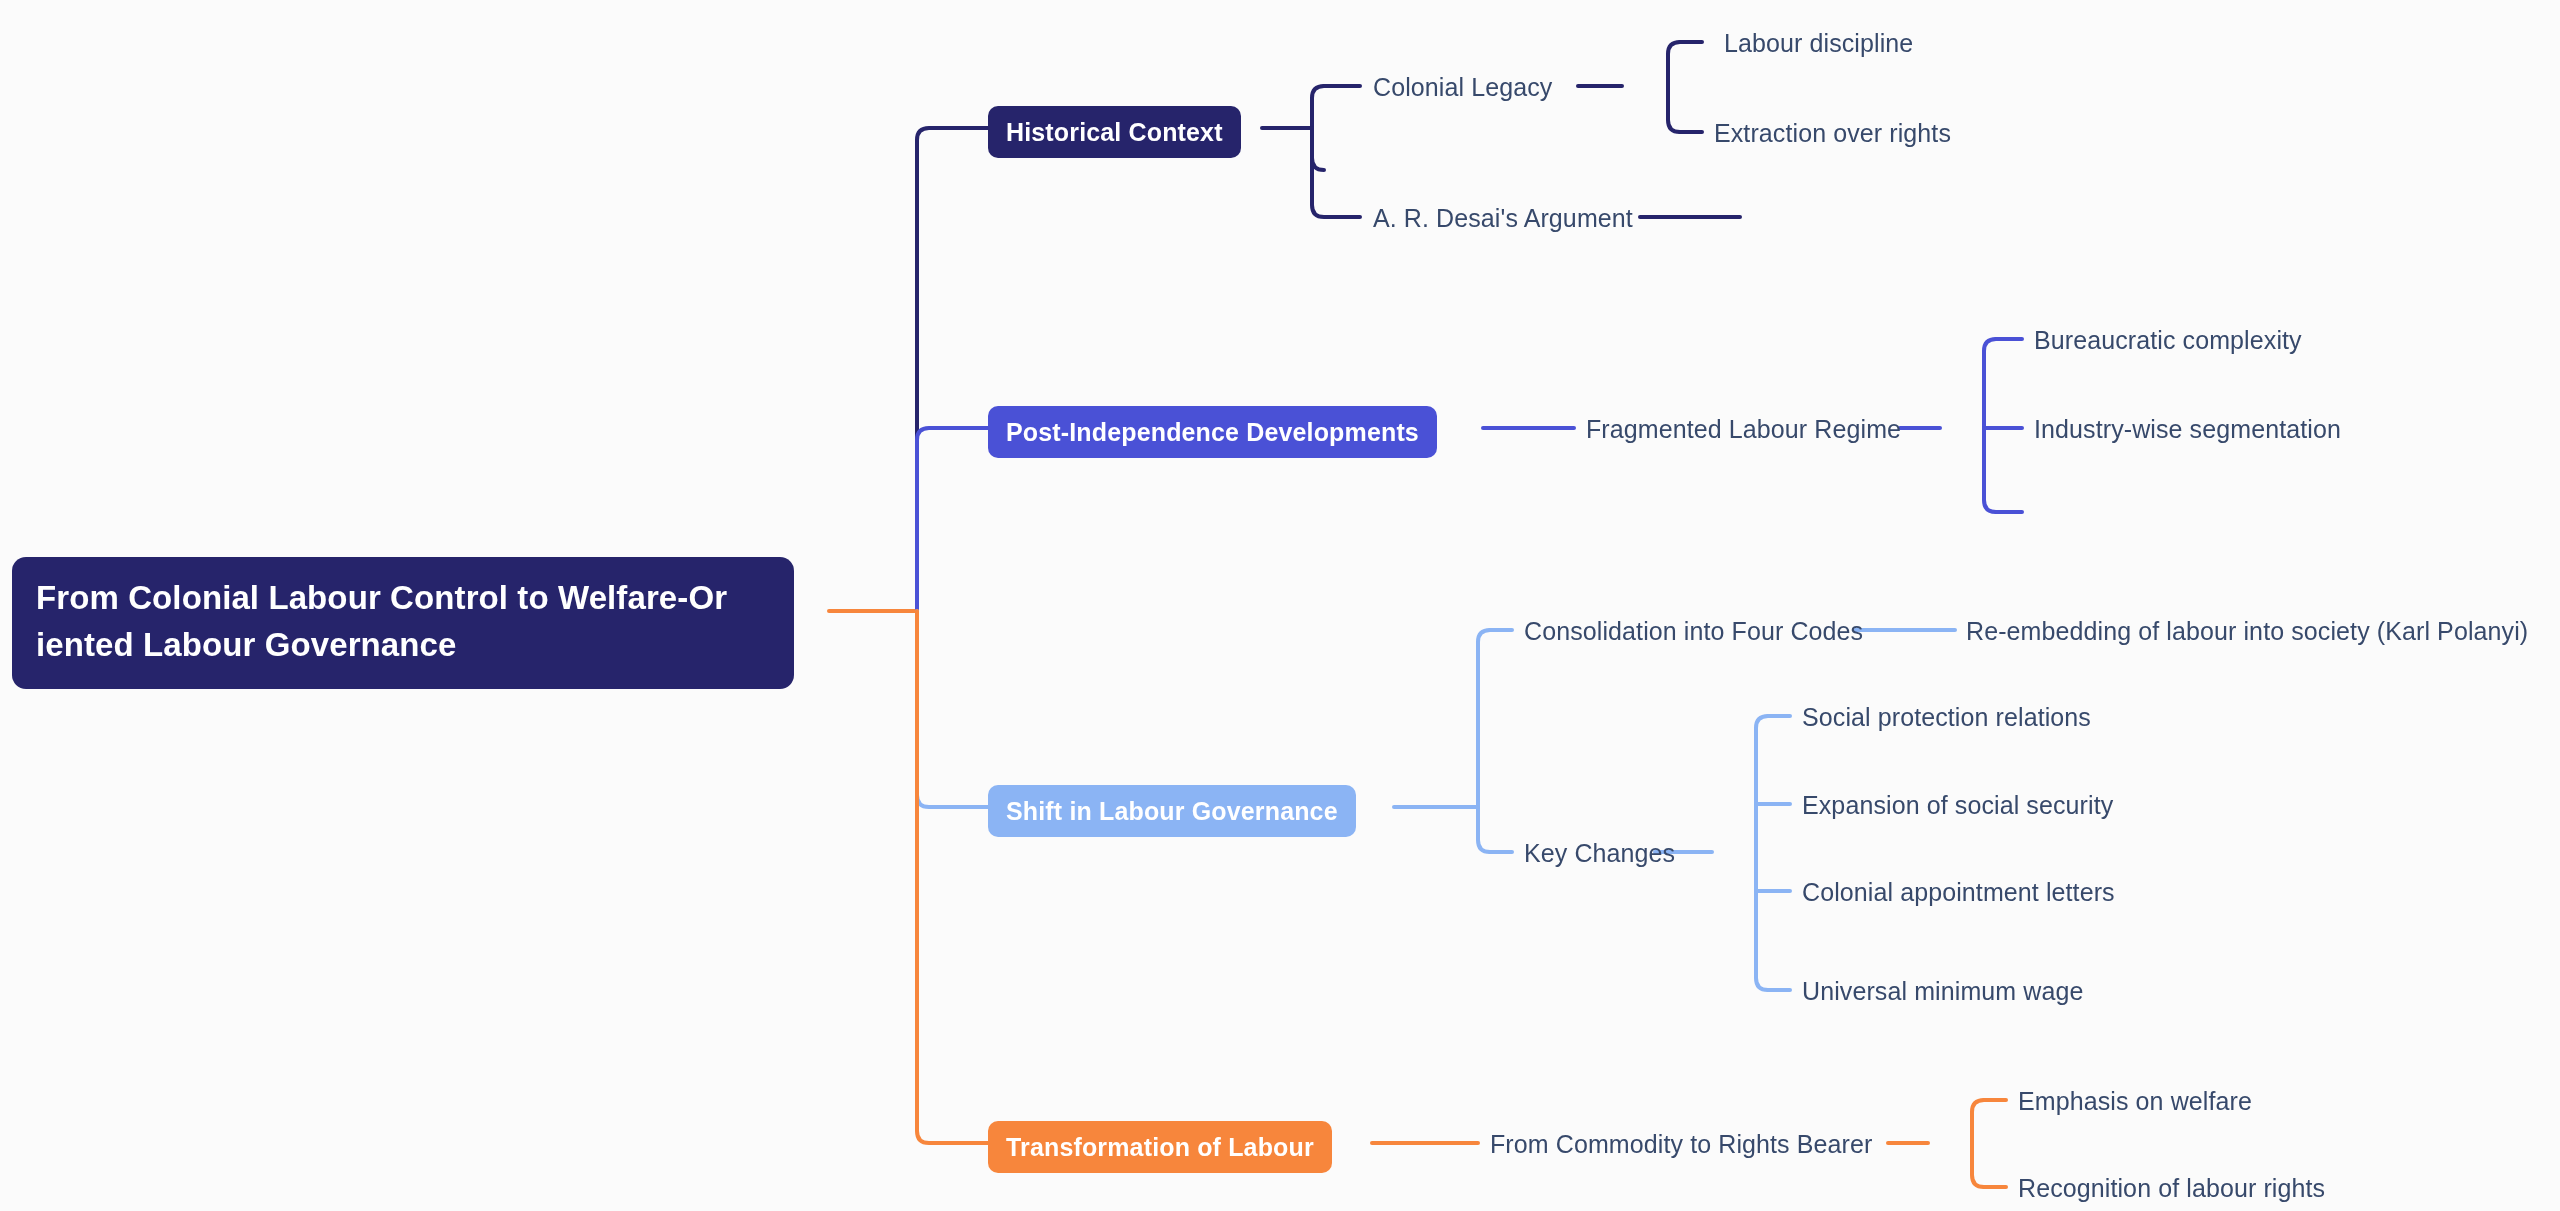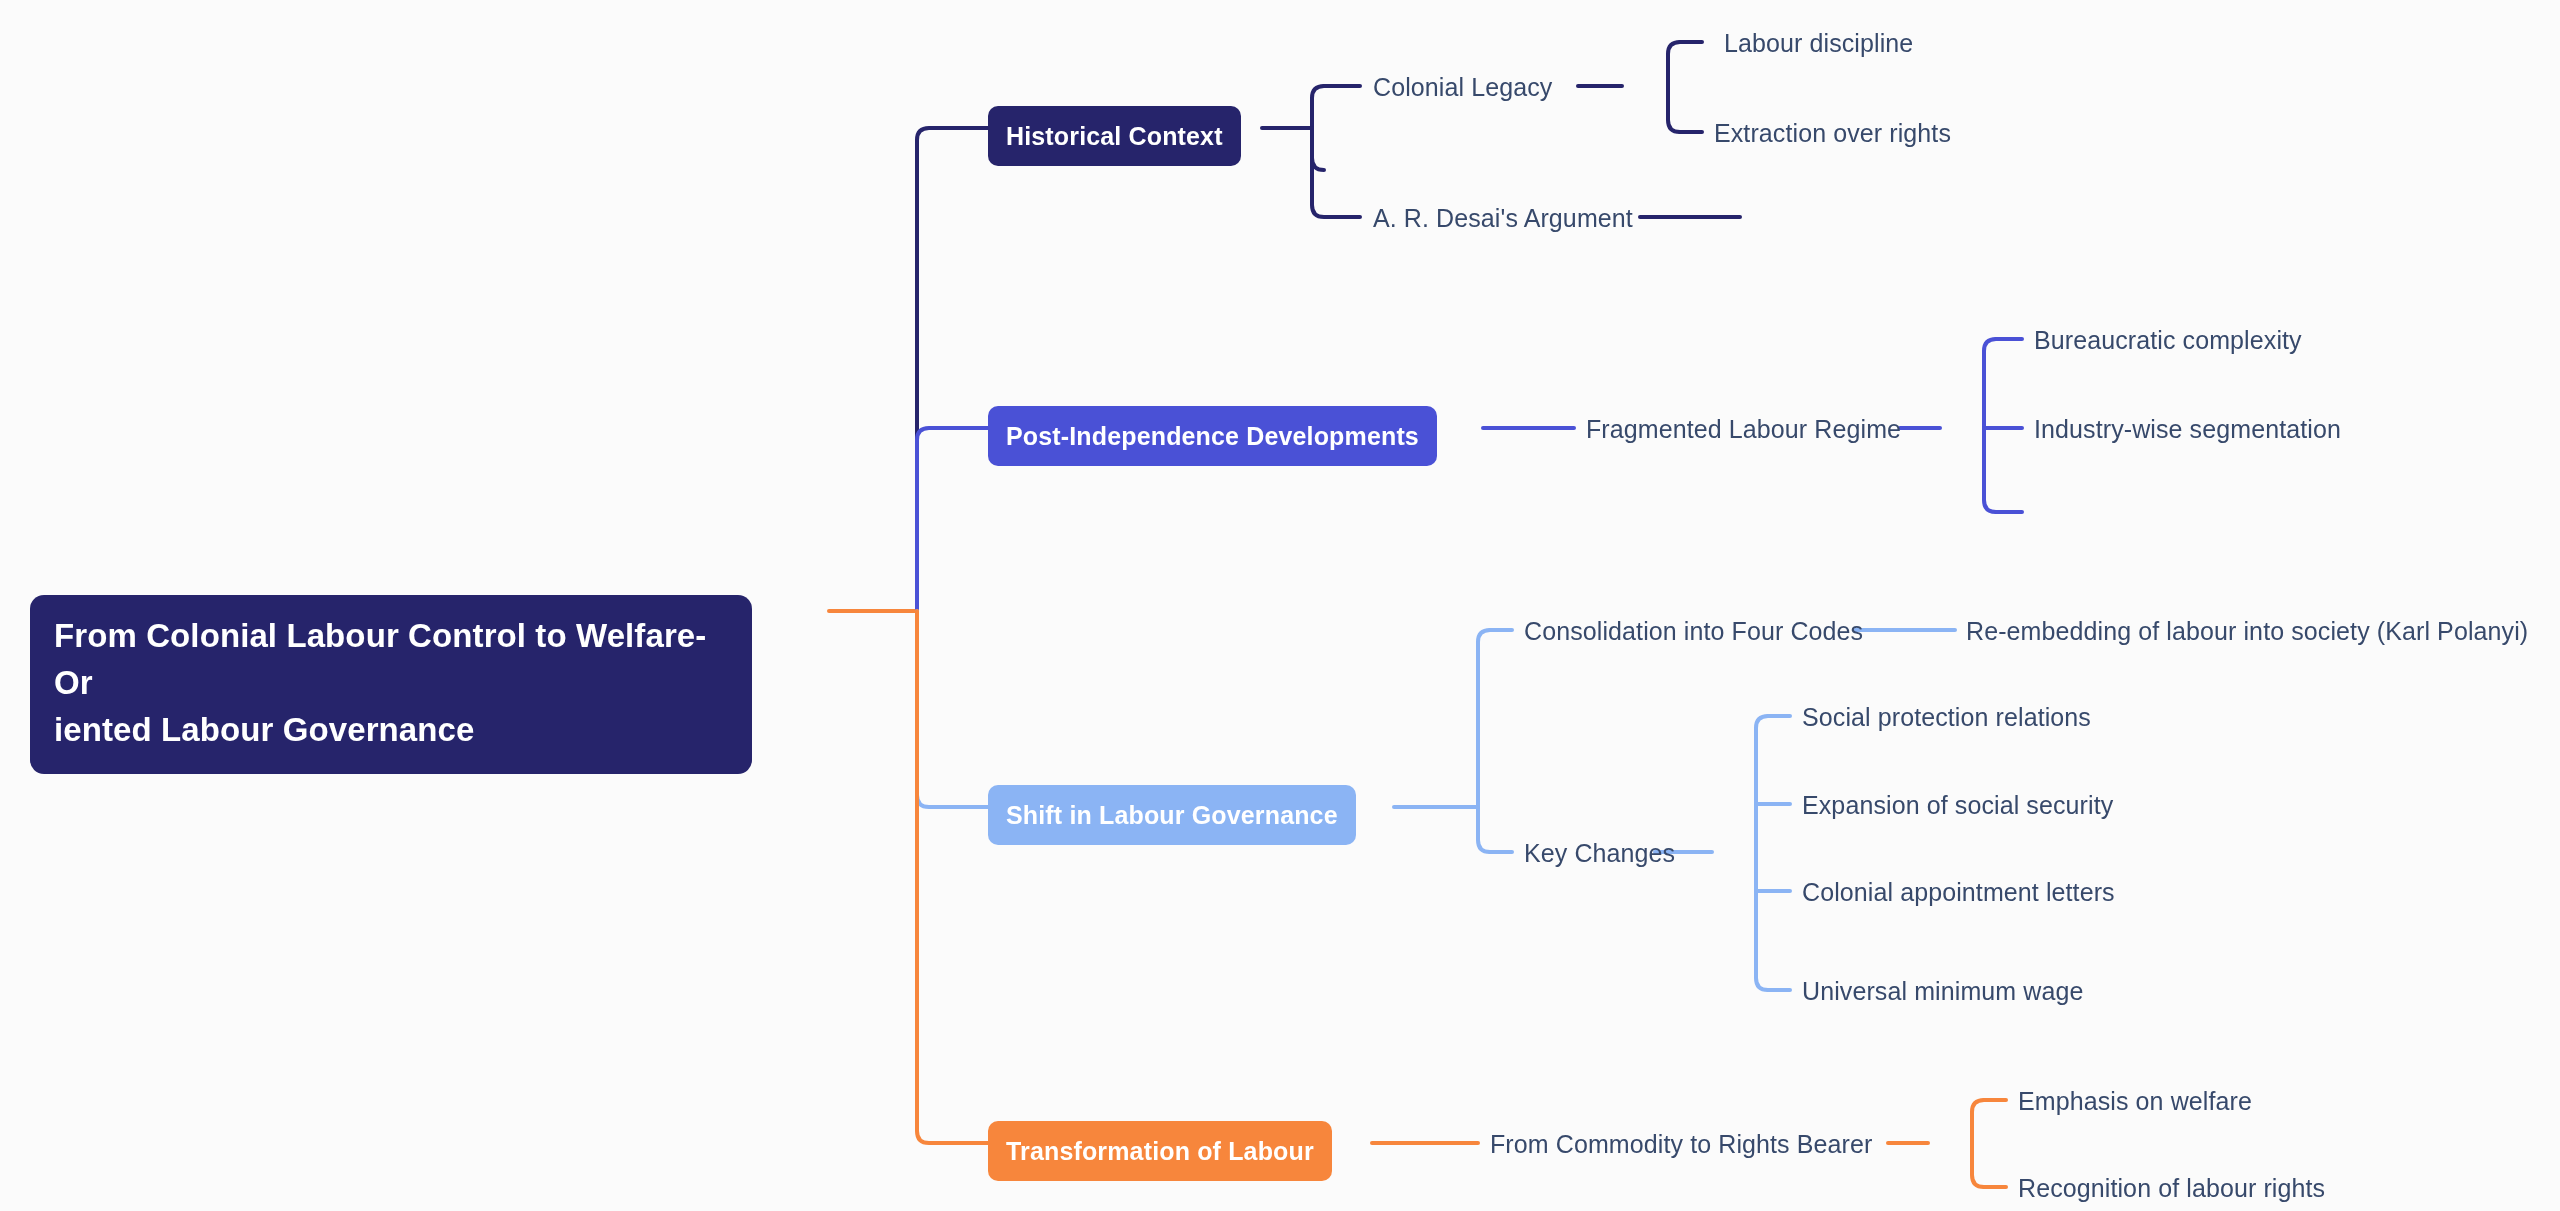--- a/index.html
+++ b/index.html
@@ -44,21 +44,21 @@
     font-size: 33px;
     font-weight: 700;
     line-height: 1.42;
     letter-spacing: .1px;
   }
   
   .node-branch {
     color: #ffffff;
     border-radius: 10px;
     padding: 0 18px;
-    height: 60px;
+    height: 52px;
     font-size: 25px;
     font-weight: 700;
     letter-spacing: .15px;
     justify-content: flex-start;
   }
   .branch-navy   { background: #26246b; }
   .branch-royal  { background: #4a51d6; }
   .branch-sky    { background: #8bb4f4; }
   .branch-orange { background: #f7863c; }
 
@@ -131,21 +131,21 @@
       <path stroke="#f7863c" stroke-width="4" d="M 917 611 L 917 1131 Q 917 1143 929 1143 L 988 1143"></path>
       <path stroke="#f7863c" stroke-width="4" d="M 1372 1143 L 1478 1143"></path>
 
       <path stroke="#f7863c" stroke-width="4" d="M 1888 1143 L 1928 1143"></path>
       <path stroke="#f7863c" stroke-width="4" d="M 1984 1100 Q 1972 1100 1972 1112 L 1972 1175 Q 1972 1187 1984 1187"></path>
       <path stroke="#f7863c" stroke-width="4" d="M 1984 1100 L 2006 1100"></path>
       <path stroke="#f7863c" stroke-width="4" d="M 1984 1187 L 2006 1187"></path>
     </g>
   </svg>
 
-  <div class="node node-root" style="left:30px; top:557px; width:722px;margin-top:38px;">
+  <div class="node node-root" style="left:12px; top:557px; width:782px;">
     <span><span>From Colonial Labour Control to Welfare-Or</span><br><span>iented Labour Governance</span></span>
   </div>
 
   <div class="node node-branch branch-navy" style="left:988px; top:106px;">
     <span>Historical Context</span>
   </div>
   <div class="node node-text" style="left:1373px; top:72px;align-items:flex-end;">
     <span>Colonial Legacy</span>
   </div>
   <div class="node node-text" style="left:1373px; top:203px;">

